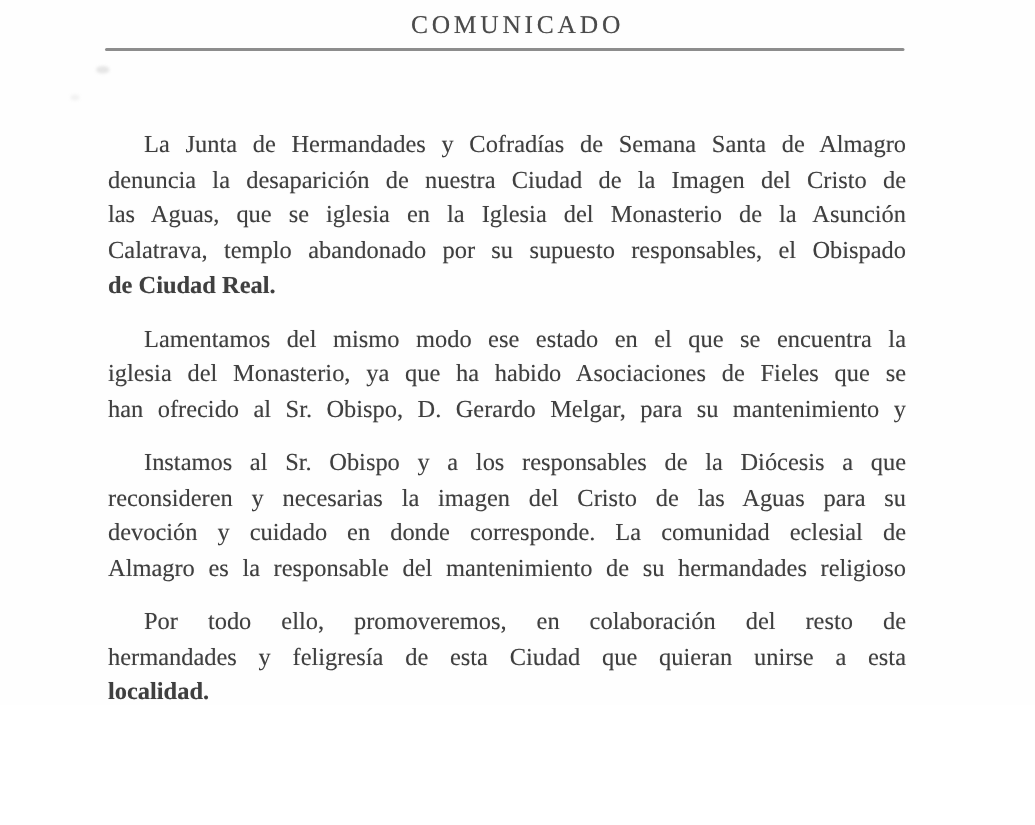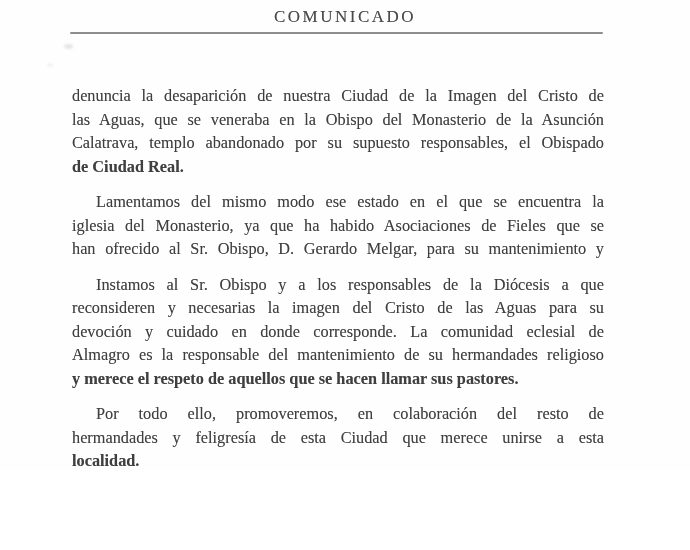--- a/index.html
+++ b/index.html
@@ -65,36 +65,36 @@
 </head>
 <body>
 
 <div class="page">
   <div class="title">COMUNICADO</div>
   <div class="rule"></div>
   <div class="smudge s1"></div>
   <div class="smudge s2"></div>
   <div class="doc-body">
       <div class="para">
+        <div class="line first">La Junta de Hermandades y Cofradías de Semana Santa de Almagro</div>
         <div class="line">denuncia la desaparición de nuestra Ciudad de la Imagen del Cristo de</div>
-        <div class="line">las Aguas, que se veneraba en la Obispo del Monasterio de la Asunción</div>
+        <div class="line">las Aguas, que se iglesia en la Iglesia del Monasterio de la Asunción</div>
         <div class="line">Calatrava, templo abandonado por su supuesto responsables, el Obispado</div>
         <div class="line last">de Ciudad Real.</div>
       </div>
       <div class="para">
         <div class="line first">Lamentamos del mismo modo ese estado en el que se encuentra la</div>
         <div class="line">iglesia del Monasterio, ya que ha habido Asociaciones de Fieles que se</div>
         <div class="line">han ofrecido al Sr. Obispo, D. Gerardo Melgar, para su mantenimiento y</div>
       </div>
       <div class="para">
         <div class="line first">Instamos al Sr. Obispo y a los responsables de la Diócesis a que</div>
         <div class="line">reconsideren y necesarias la imagen del Cristo de las Aguas para su</div>
         <div class="line">devoción y cuidado en donde corresponde. La comunidad eclesial de</div>
         <div class="line">Almagro es la responsable del mantenimiento de su hermandades religioso</div>
-        <div class="line last">y merece el respeto de aquellos que se hacen llamar sus pastores.</div>
       </div>
       <div class="para">
         <div class="line first">Por todo ello, promoveremos, en colaboración del resto de</div>
-        <div class="line">hermandades y feligresía de esta Ciudad que merece unirse a esta</div>
+        <div class="line">hermandades y feligresía de esta Ciudad que quieran unirse a esta</div>
         <div class="line last">localidad.</div>
       </div>
     </div>
 </div>
 
 </body></html>

